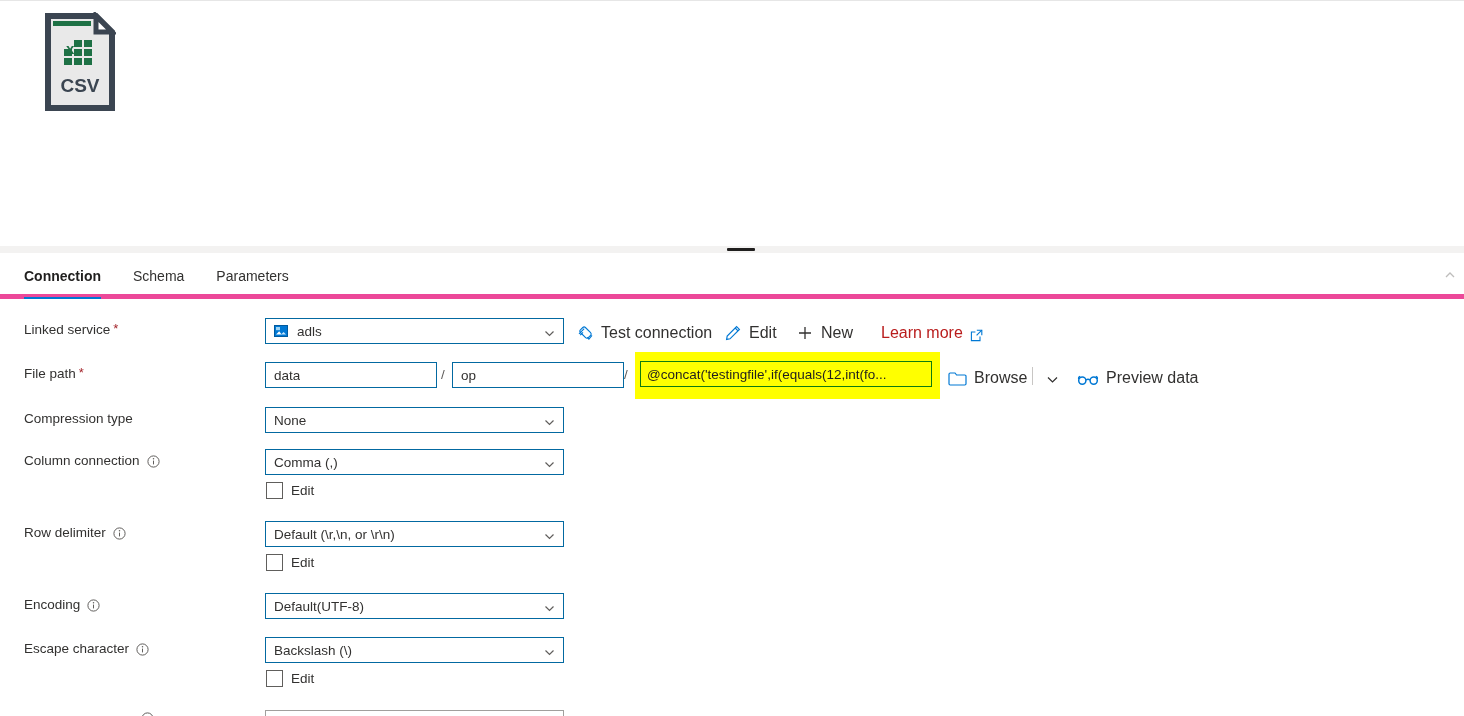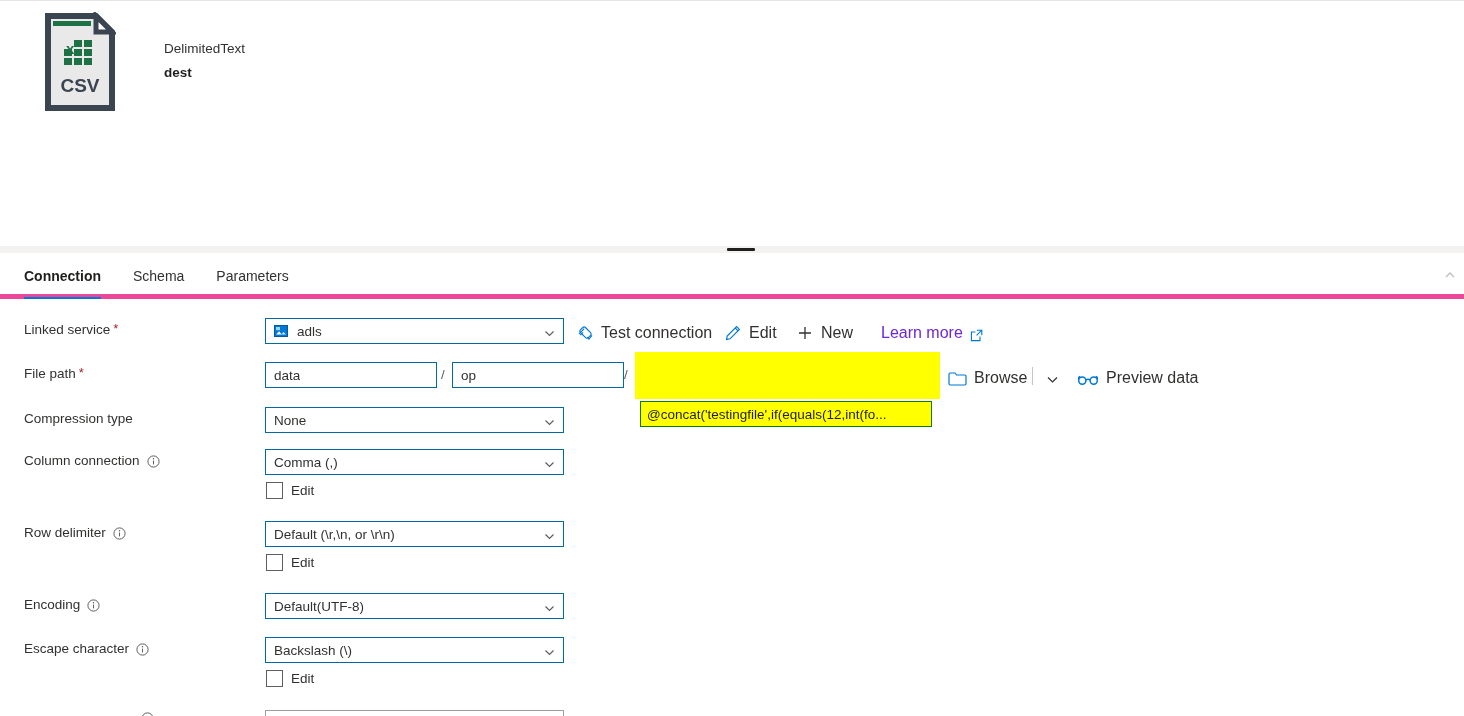--- a/index.html
+++ b/index.html
@@ -122,21 +122,21 @@
     overflow:hidden; white-space:nowrap;
   }
 
   
   .tb-item {
     position:absolute; display:flex; align-items:flex-end;
     font-size:16px; color:#323130; cursor:pointer; white-space:nowrap;
     height:22px;
   }
   .tb-item .ic { display:flex; margin-right:7px; flex:0 0 auto; }
-  .tb-item.link { color:#6d28d9; }
+  .tb-item.link { color:#b91c1c; }
   .tb-item .ext { margin-left:7px; display:flex; }
   .tb-sep {
     position:absolute; width:1px; height:18px; background:#c8c6c4;
   }
 
   
   .cb-wrap {
     position:absolute; display:flex; align-items:center; cursor:pointer;
   }
   .cb {
@@ -170,24 +170,20 @@
         <rect x="40" y="28" width="8" height="7" fill="#1e7145"></rect>
         <rect x="20" y="37" width="8" height="7" fill="#1e7145"></rect>
         <rect x="30" y="37" width="8" height="7" fill="#1e7145"></rect>
         <rect x="40" y="37" width="8" height="7" fill="#1e7145"></rect>
         <rect x="20" y="46" width="8" height="7" fill="#1e7145"></rect>
         <rect x="30" y="46" width="8" height="7" fill="#1e7145"></rect>
         <rect x="40" y="46" width="8" height="7" fill="#1e7145"></rect>
         <text x="36" y="80" text-anchor="middle" font-family="Liberation Sans, sans-serif" font-size="19" font-weight="bold" fill="#3b4551">CSV</text>
       </svg>
     </div>
-    <div class="dataset-meta">
-      <div class="dataset-type">DelimitedText</div>
-      <div class="dataset-name">dest</div>
-    </div>
   </div>
 
   <div class="splitter">
     <div class="grip"></div>
   </div>
 
   <div class="tabstrip">
     <div class="tabs">
       <div class="tab active">
         <span>Connection</span>
@@ -289,21 +285,21 @@
       <div class="slash" style="left:441px; top:-2px;">/</div>
 
       <div class="ctl w172" style="left:452px; top:-2px;">
         <span class="val">op</span>
       </div>
 
       <div class="slash" style="left:624px; top:-2px;">/</div>
 
       <div class="highlight-band" style="left:635px; top:-12px; width:305px; height:47px;"></div>
 
-      <div class="expr-ctl" style="left:640px; top:-3px; width:292px;margin-top:40px;">
+      <div class="expr-ctl" style="left:640px; top:-3px; width:292px;">
         <span>@concat('testingfile',if(equals(12,int(fo...</span>
       </div>
 
       <div class="tb-item" style="left:948px; top:1px;">
         <span class="ic">
           <svg width="19" height="16" viewBox="0 0 19 16">
             <path d="M1 3.2 A1.2 1.2 0 0 1 2.2 2 H7 L8.6 4 H16.8 A1.2 1.2 0 0 1 18 5.2 V12.8
                      A1.2 1.2 0 0 1 16.8 14 H2.2 A1.2 1.2 0 0 1 1 12.8 Z" fill="none" stroke="#0078d4" stroke-width="1.2"></path>
           </svg>
         </span>

